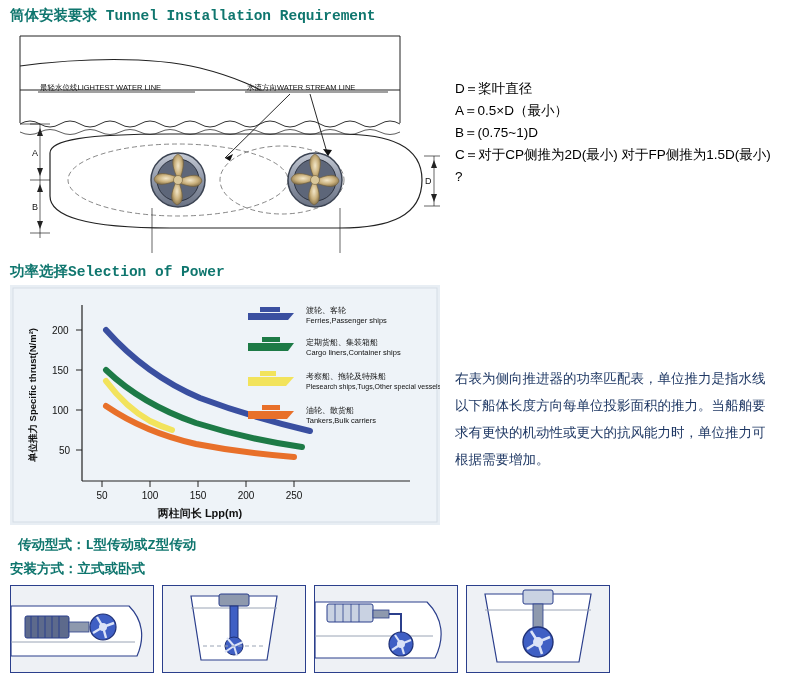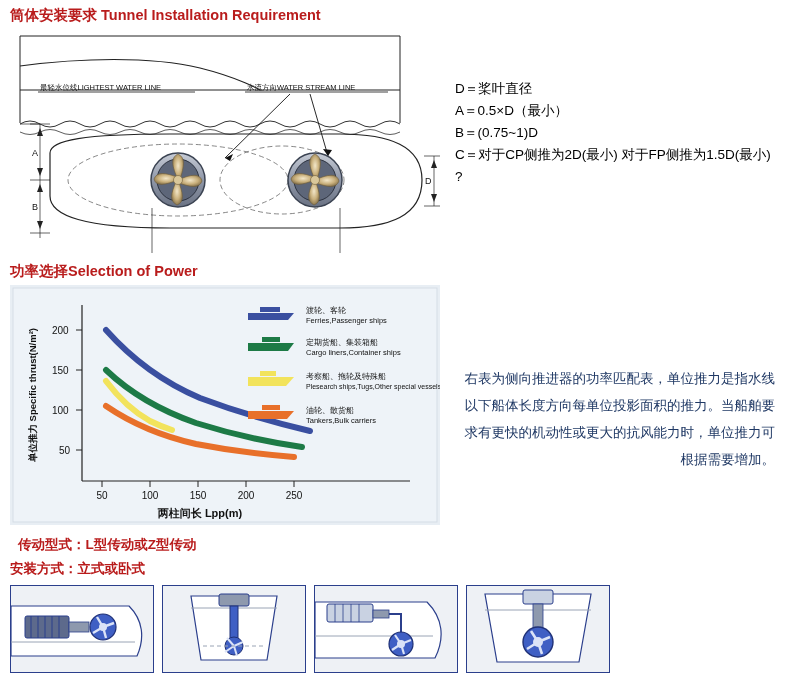--- a/index.html
+++ b/index.html
@@ -7,22 +7,23 @@
     width:790px;height:679px;
     background:#ffffff;
     font-family:"Liberation Sans","DejaVu Sans",sans-serif;
     font-size:13px;color:#111;
     position:relative;
     overflow:hidden;
   }
   .sec-title{
     font-weight:bold;
     font-size:14.5px;
-    color:#b91c1c;
+    color:#0f766e;
     letter-spacing:0px;
+    font-family:Liberation Mono, monospace;
   }
   #title1{position:absolute;left:10px;top:6px;}
   #title2{position:absolute;left:10px;top:262px;}
   #title3{position:absolute;left:10px;top:536px;font-size:13.5px;margin-left:8px;}
   #title4{position:absolute;left:10px;top:560px;font-size:13.5px;text-align:right;}
 
   
   #fig1{
     position:absolute;left:10px;top:28px;width:430px;height:225px;
   }
@@ -39,21 +40,21 @@
   #fig2{
     position:absolute;left:10px;top:285px;width:430px;height:240px;
     background:#e8eef4;
     border:0;
   }
   #fig2 svg{display:block;}
 
   
   #fig2-notes{
     position:absolute;left:455px;top:365px;width:320px;
-    font-size:13.5px;line-height:27px;color:#1f3864;text-align:right;
+    font-size:13.5px;line-height:27px;color:#1f3864;
   }
 
   
   #photos{
     position:absolute;left:10px;top:585px;width:765px;height:88px;
     display:flex;gap:8px;
   }
   .photo{
     width:142px;height:86px;
     border:1px solid #2b3f8c;

